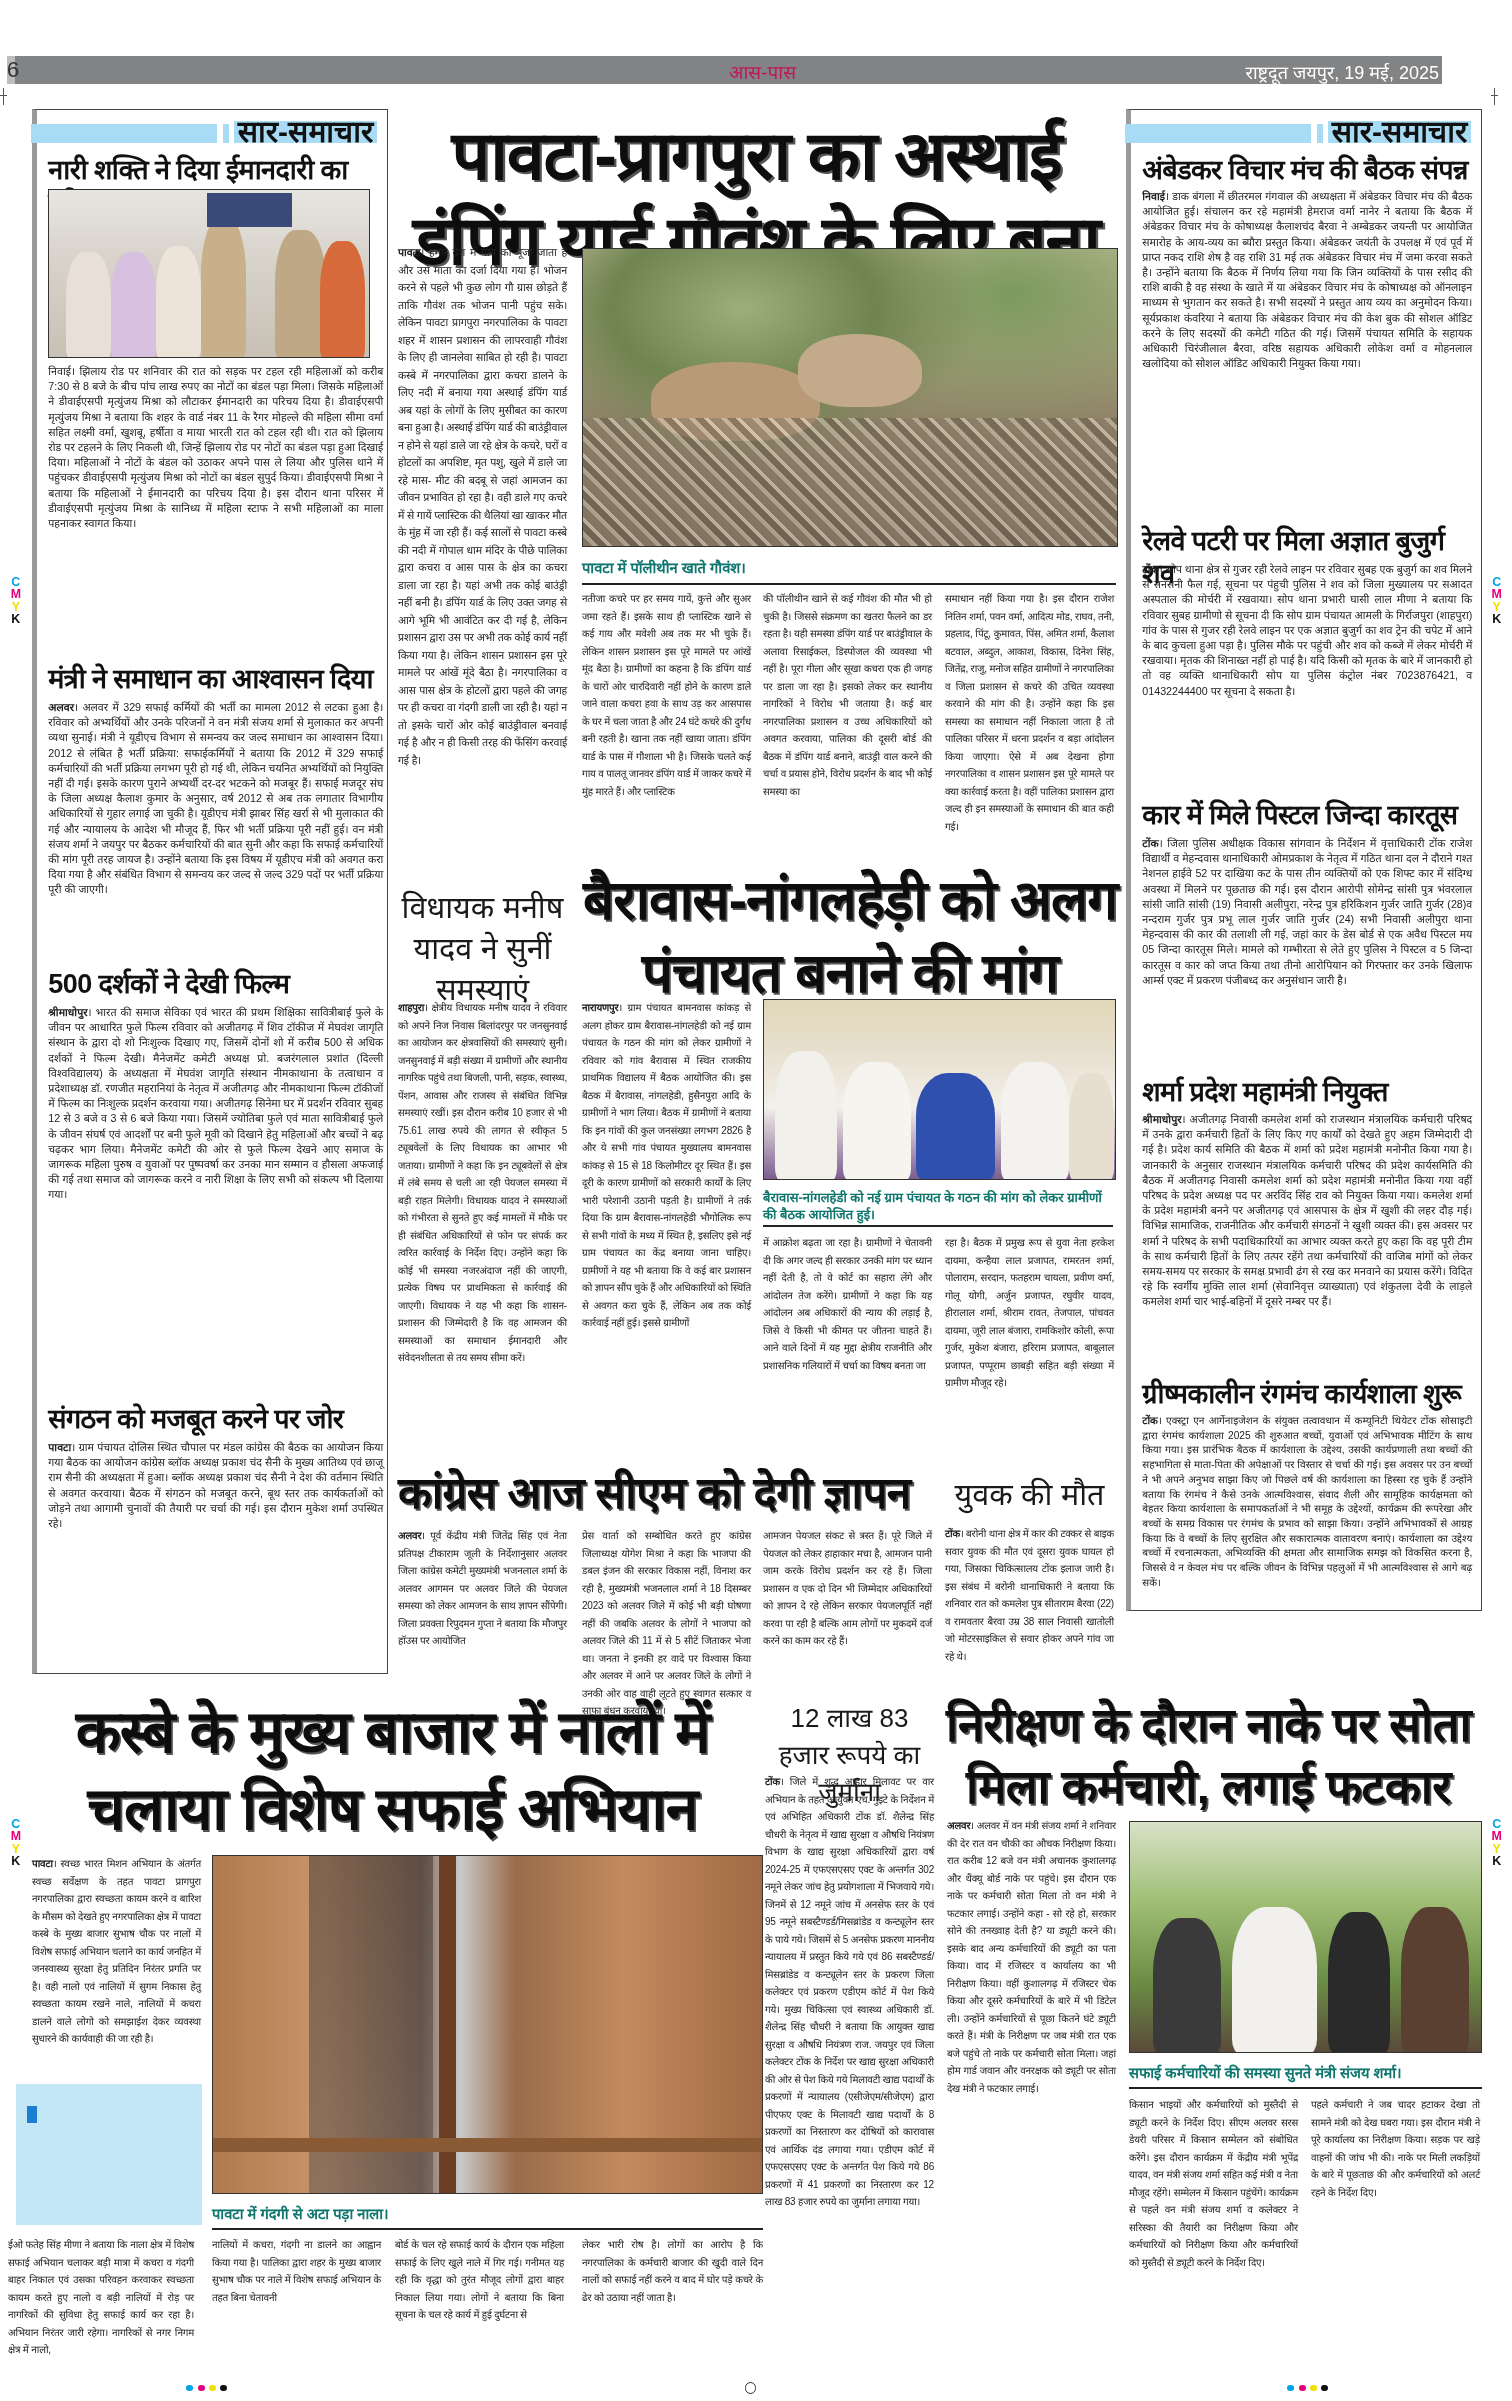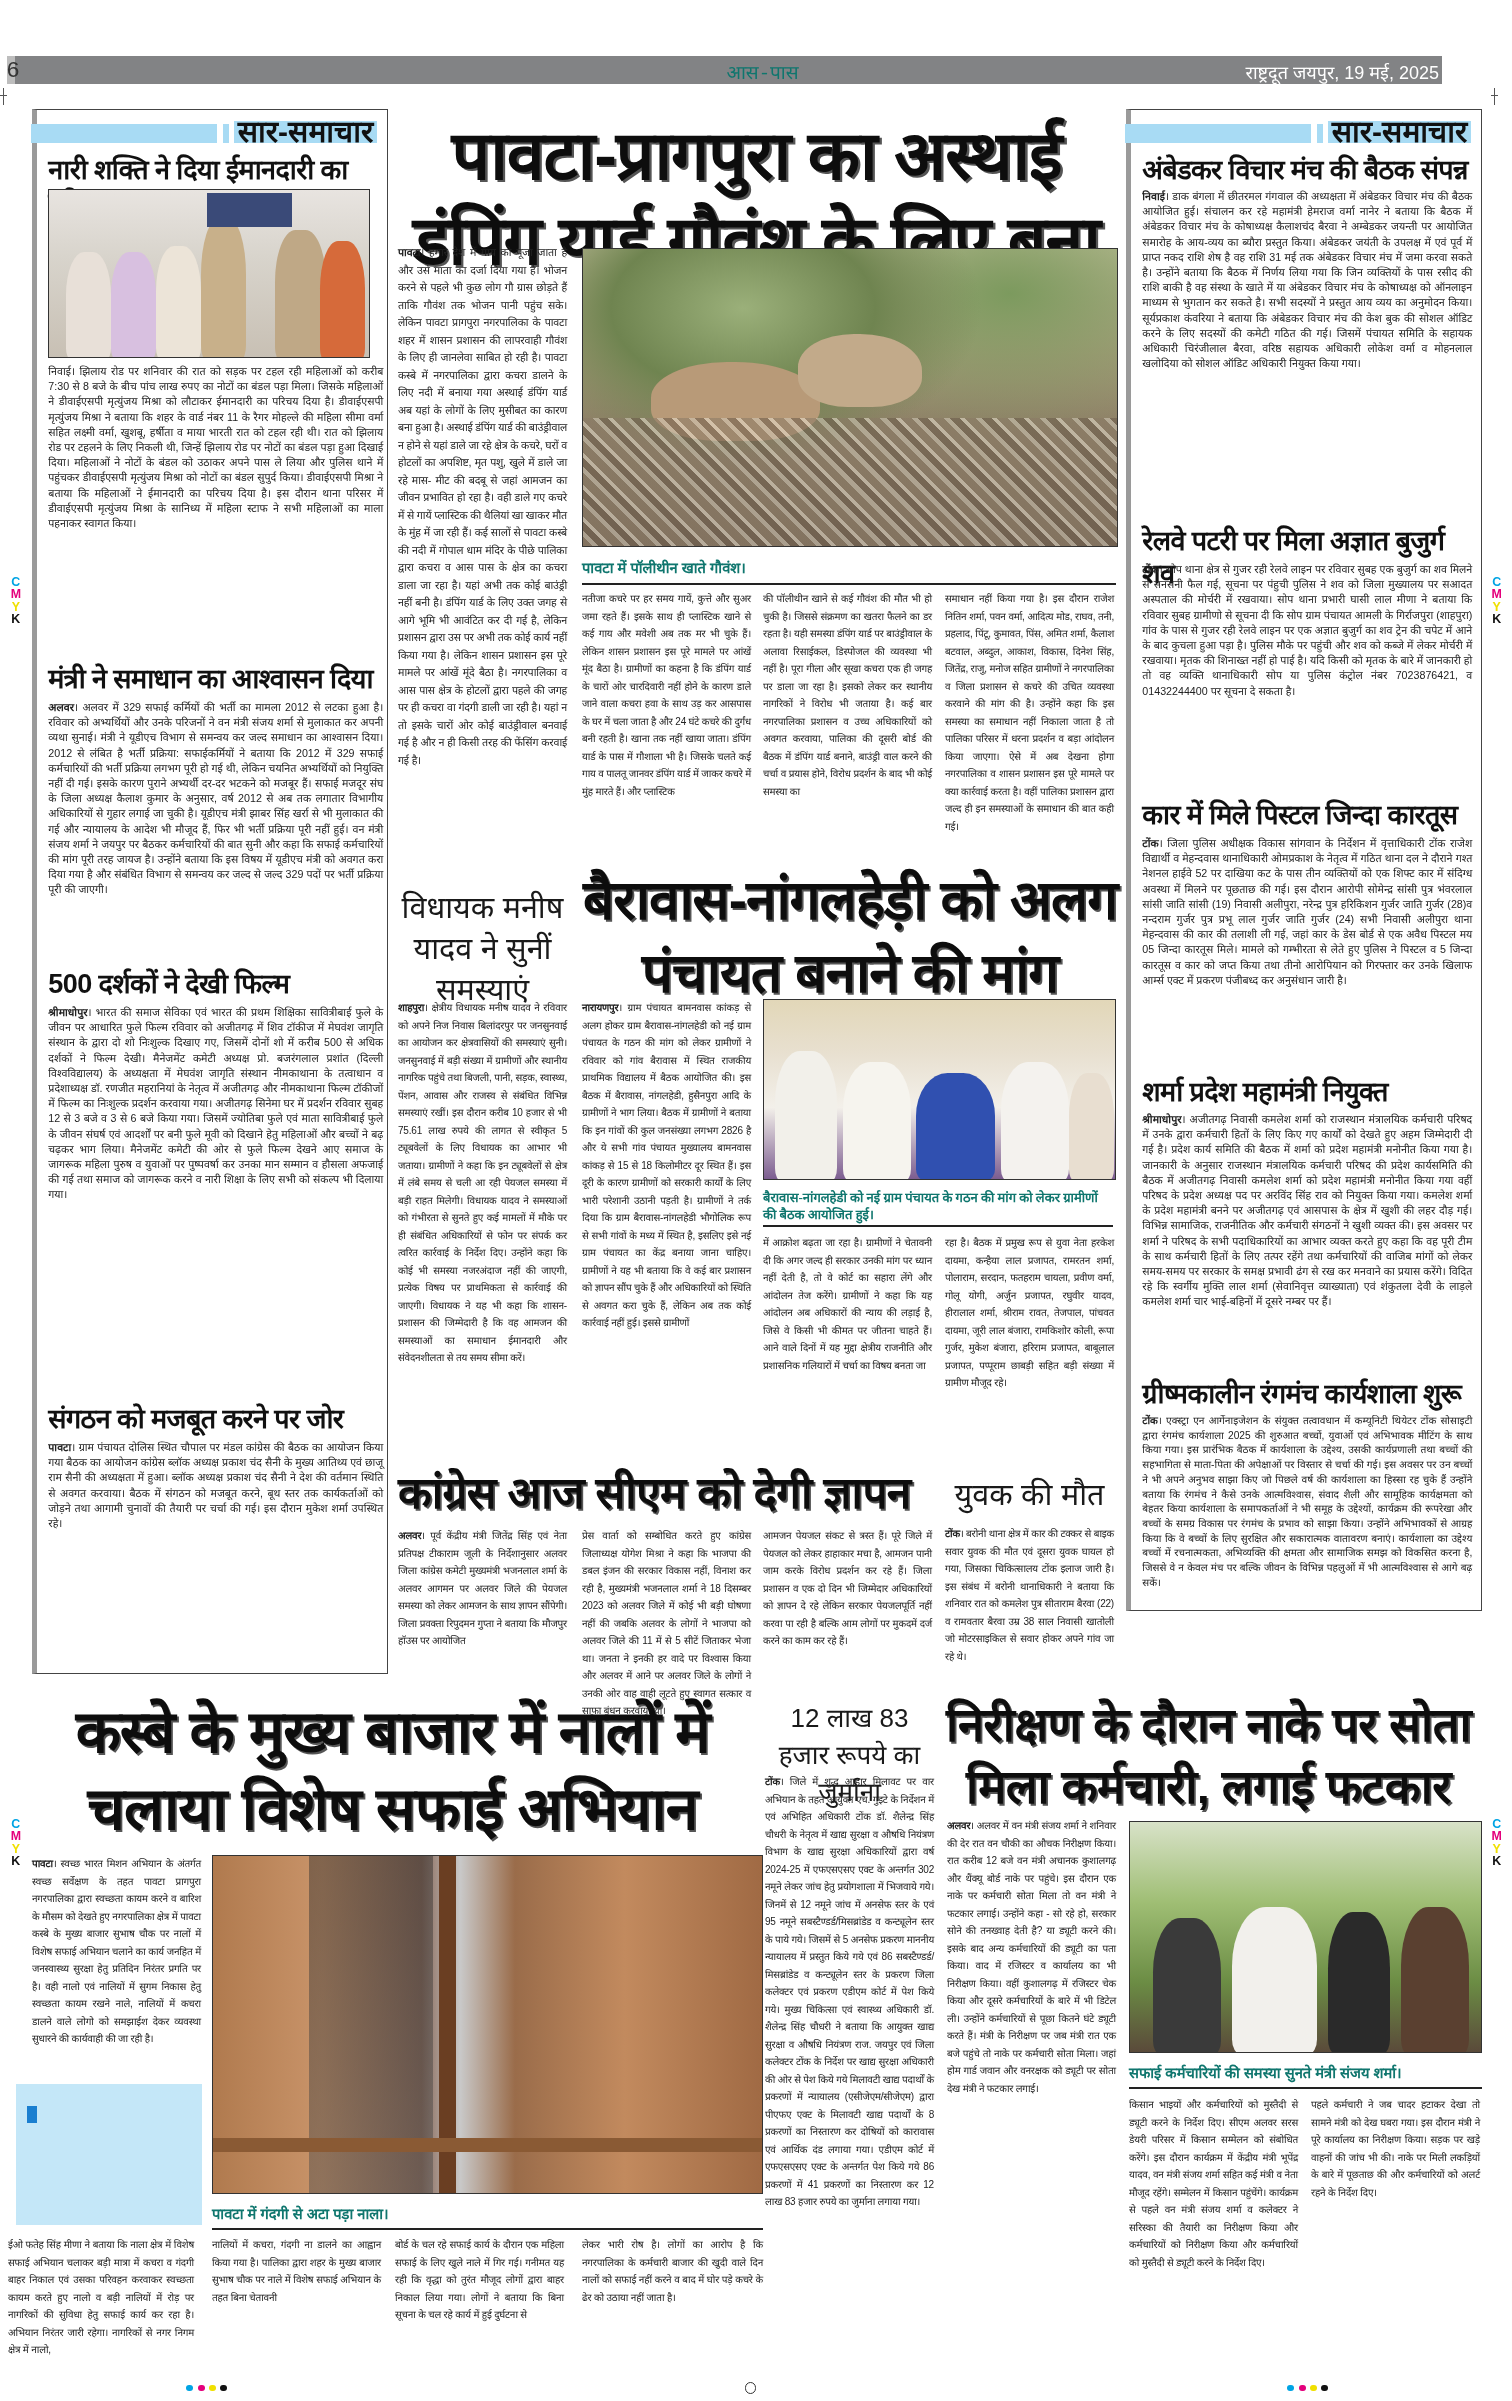--- a/index.html
+++ b/index.html
@@ -4,21 +4,21 @@
 <style>
   * { box-sizing: border-box; margin: 0; padding: 0; }
   html, body { width: 1512px; height: 2401px; background: #fff; overflow: hidden; }
   body { position: relative; font-family: "Liberation Sans", sans-serif; color: #1a1a1a; }
 
   .abs { position: absolute; }
 
   
   .header-bar { left: 6.8px; top: 56px; width: 1435px; height: 28px; background: #828385; }
   .page-num { left: 6.8px; top: 56px; width: 8px; height: 28px; background: #bdbdbd; color: #333; font-size: 22.6px; line-height: 28px; text-align: center; font-family: "Liberation Sans", sans-serif; }
-  .section-name { left: 678px; top: 59px; width: 169px; text-align: center; color: #0f766e; font-size: 19px; font-family: Liberation Mono, monospace; }
+  .section-name { left: 678px; top: 59px; width: 169px; text-align: center; color: #be185d; font-size: 19px; font-family: Liberation Sans, sans-serif; }
   .edition-date { right: 73px; top: 60px; color: #fff; font-size: 18px; text-align: right; }
 
   .crop-mark { position: absolute; background: #555; }
   .cmyk { position: absolute; font-weight: bold; font-size: 12.4px; line-height: 12.4px; font-family: "Liberation Sans", sans-serif; text-align: center; width: 11.3px; }
   .cmyk .c { color: #00a4e4; } .cmyk .m { color: #e4007c; } .cmyk .y { color: #f0e000; } .cmyk .k { color: #111; }
 
   
   .boxed { border: 1.7px solid #444; border-left: 5.6px solid #9a9a9a; background: #fff; }
 
   .sar-bar { position: absolute; height: 19px; }
@@ -146,21 +146,21 @@
 
 <div class="abs narrow-text" style="left:582px;top:999px;width:169px;"><span class="dateline">नारायणपुर</span><span>। ग्राम पंचायत बामनवास कांकड़ से अलग होकर ग्राम बैरावास-नांगलहेडी को नई ग्राम पंचायत के गठन की मांग को लेकर ग्रामीणों ने रविवार को गांव बैरावास में स्थित राजकीय प्राथमिक विद्यालय में बैठक आयोजित की। इस बैठक में बैरावास, नांगलहेडी, हुसैनपुरा आदि के ग्रामीणों ने भाग लिया। बैठक में ग्रामीणों ने बताया कि इन गांवों की कुल जनसंख्या लगभग 2826 है और ये सभी गांव पंचायत मुख्यालय बामनवास कांकड़ से 15 से 18 किलोमीटर दूर स्थित हैं। इस दूरी के कारण ग्रामीणों को सरकारी कार्यों के लिए भारी परेशानी उठानी पड़ती है। ग्रामीणों ने तर्क दिया कि ग्राम बैरावास-नांगलहेडी भौगोलिक रूप से सभी गांवों के मध्य में स्थित है, इसलिए इसे नई ग्राम पंचायत का केंद्र बनाया जाना चाहिए। ग्रामीणों ने यह भी बताया कि वे कई बार प्रशासन को ज्ञापन सौंप चुके हैं और अधिकारियों को स्थिति से अवगत करा चुके हैं, लेकिन अब तक कोई कार्रवाई नहीं हुई। इससे ग्रामीणों</span></div>
 
 <div class="photo scene-meeting" style="left:763px;top:999px;width:353px;height:181px;">
   <div class="figure" style="left:11.3px;top:51px;width:62px;height:130px;background:#f2f0ea;"></div>
   <div class="figure" style="left:79px;top:62px;width:68px;height:119px;background:#f6f4ee;"></div>
   <div class="figure" style="left:152px;top:73px;width:79px;height:107px;background:#3050b0;"></div>
   <div class="figure" style="left:237px;top:62px;width:68px;height:119px;background:#f4f2ee;"></div>
   <div class="figure" style="left:305px;top:73px;width:45px;height:107px;background:#e8ded0;"></div>
 </div>
-<div class="caption" style="left:763px;top:1189px;width:350px;font-size:13px;line-height:17px;font-family:Liberation Serif, serif;">बैरावास-नांगलहेडी को नई ग्राम पंचायत के गठन की मांग को लेकर ग्रामीणों की बैठक आयोजित हुई।</div>
+<div class="caption" style="left:763px;top:1189px;width:350px;font-size:13px;line-height:17px;">बैरावास-नांगलहेडी को नई ग्राम पंचायत के गठन की मांग को लेकर ग्रामीणों की बैठक आयोजित हुई।</div>
 <div class="caption-rule" style="left:763px;top:1225px;width:350px;"></div>
 
 <div class="abs narrow-text" style="left:763px;top:1234px;width:169px;">में आक्रोश बढ़ता जा रहा है। ग्रामीणों ने चेतावनी दी कि अगर जल्द ही सरकार उनकी मांग पर ध्यान नहीं देती है, तो वे कोर्ट का सहारा लेंगे और आंदोलन तेज करेंगे। ग्रामीणों ने कहा कि यह आंदोलन अब अधिकारों की न्याय की लड़ाई है, जिसे वे किसी भी कीमत पर जीतना चाहते हैं। आने वाले दिनों में यह मुद्दा क्षेत्रीय राजनीति और प्रशासनिक गलियारों में चर्चा का विषय बनता जा</div>
 <div class="abs narrow-text" style="left:945px;top:1234px;width:169px;">रहा है। बैठक में प्रमुख रूप से युवा नेता हरकेश दायमा, कन्हैया लाल प्रजापत, रामरतन शर्मा, पोलाराम, सरदान, फतहराम चायला, प्रवीण वर्मा, गोलू योगी, अर्जुन प्रजापत, रघुवीर यादव, हीरालाल शर्मा, श्रीराम रावत, तेजपाल, पांचवत दायमा, जूरी लाल बंजारा, रामकिशोर कोली, रूपा गुर्जर, मुकेश बंजारा, हरिराम प्रजापत, बाबूलाल प्रजापत, पप्पूराम छाबड़ी सहित बड़ी संख्या में ग्रामीण मौजूद रहे।</div>
 
 <div class="abs headline-m" style="left:398px;top:1468px;width:593px;font-size:44px;">कांग्रेस आज सीएम को देगी ज्ञापन</div>
 <div class="abs narrow-text" style="left:398px;top:1527px;width:169px;"><span class="dateline">अलवर</span><span>। पूर्व केंद्रीय मंत्री जितेंद्र सिंह एवं नेता प्रतिपक्ष टीकाराम जूली के निर्देशानुसार अलवर जिला कांग्रेस कमेटी मुख्यमंत्री भजनलाल शर्मा के अलवर आगमन पर अलवर जिले की पेयजल समस्या को लेकर आमजन के साथ ज्ञापन सौंपेगी। जिला प्रवक्ता रिपुदमन गुप्ता ने बताया कि मौजपुर हॉउस पर आयोजित</span></div>
 <div class="abs narrow-text" style="left:582px;top:1527px;width:169px;">प्रेस वार्ता को सम्बोधित करते हुए कांग्रेस जिलाध्यक्ष योगेश मिश्रा ने कहा कि भाजपा की डबल इंजन की सरकार विकास नहीं, विनाश कर रही है, मुख्यमंत्री भजनलाल शर्मा ने 18 दिसम्बर 2023 को अलवर जिले में कोई भी बड़ी घोषणा नहीं की जबकि अलवर के लोगों ने भाजपा को अलवर जिले की 11 में से 5 सीटें जिताकर भेजा था। जनता ने इनकी हर वादे पर विश्वास किया और अलवर में आने पर अलवर जिले के लोगों ने उनकी ओर वाह वाही लूटते हुए स्वागत सत्कार व साफा बंधन करवाया था।</div>
 <div class="abs narrow-text" style="left:763px;top:1527px;width:169px;">आमजन पेयजल संकट से त्रस्त हैं। पूरे जिले में पेयजल को लेकर हाहाकार मचा है, आमजन पानी जाम करके विरोध प्रदर्शन कर रहे हैं। जिला प्रशासन व एक दो दिन भी जिम्मेदार अधिकारियों को ज्ञापन दे रहे लेकिन सरकार पेयजलपूर्ति नहीं करवा पा रही है बल्कि आम लोगों पर मुकदमें दर्ज करने का काम कर रहे हैं।</div>
 

